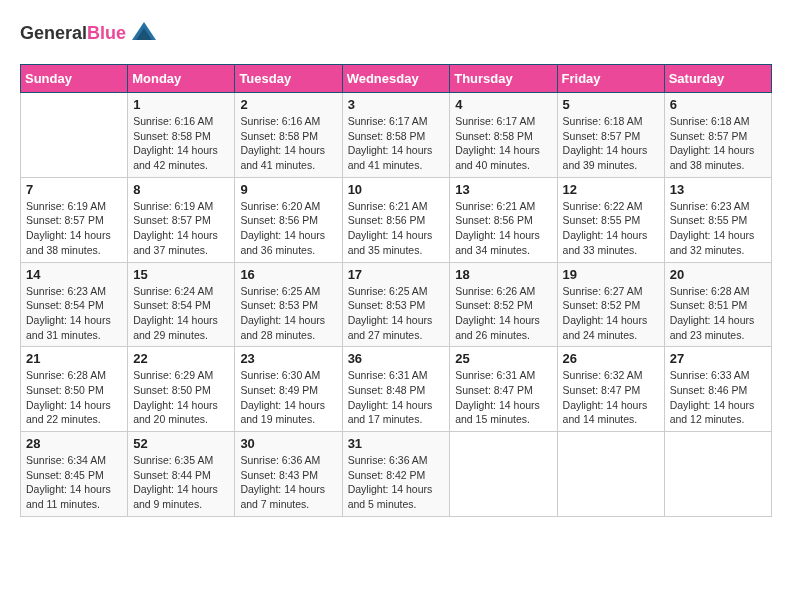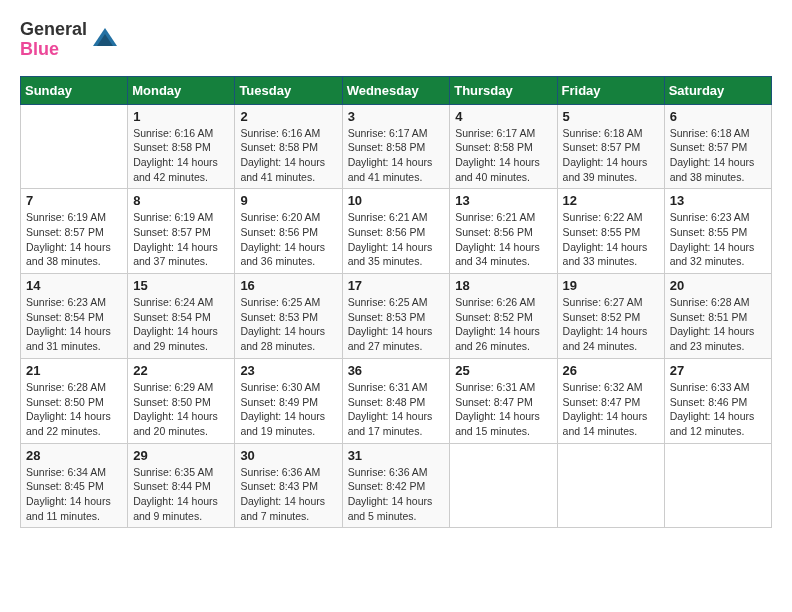--- a/index.html
+++ b/index.html
@@ -15,21 +15,21 @@
       justify-content: space-between;
       align-items: flex-start;
       margin-bottom: 16px;
     }
     .logo {
       display: flex;
       align-items: center;
     }
     .logo-text {
       display: flex;
-      flex-direction: column;
+      flex-direction: row;
       line-height: 1.1;
     }
     .logo-general {
       font-size: 18px;
       font-weight: bold;
       color: #333;
     }
     .logo-blue {
       font-size: 18px;
       font-weight: bold;
@@ -52,21 +52,21 @@
     .location {
       font-size: 16px;
       color: #555;
     }
     table {
       width: 100%;
       border-collapse: collapse;
       font-size: 11px;
     }
     thead tr th {
-      background-color: #15803d;
+      background-color: #ec4899;
       color: #fff;
       padding: 6px 4px;
       text-align: left;
       font-size: 13px;
       font-weight: bold;
       border: 1px solid #1a5276;
     }
     tbody tr td {
       border: 1px solid #ccc;
       padding: 4px 5px;
@@ -241,21 +241,21 @@
           <span class="day-num">27</span>
           <div class="day-info">Sunrise: 6:33 AM<br>Sunset: 8:46 PM<br>Daylight: 14 hours<br>and 12 minutes.</div>
         </td>
       </tr>
       <tr>
         <td>
           <span class="day-num">28</span>
           <div class="day-info">Sunrise: 6:34 AM<br>Sunset: 8:45 PM<br>Daylight: 14 hours<br>and 11 minutes.</div>
         </td>
         <td>
-          <span class="day-num">29</span>
+          <span class="day-num">52</span>
           <div class="day-info">Sunrise: 6:35 AM<br>Sunset: 8:44 PM<br>Daylight: 14 hours<br>and 9 minutes.</div>
         </td>
         <td>
           <span class="day-num">30</span>
           <div class="day-info">Sunrise: 6:36 AM<br>Sunset: 8:43 PM<br>Daylight: 14 hours<br>and 7 minutes.</div>
         </td>
         <td>
           <span class="day-num">31</span>
           <div class="day-info">Sunrise: 6:36 AM<br>Sunset: 8:42 PM<br>Daylight: 14 hours<br>and 5 minutes.</div>
         </td>

